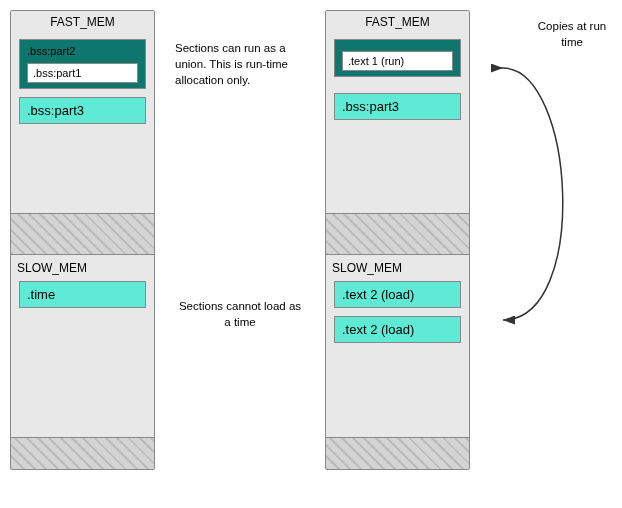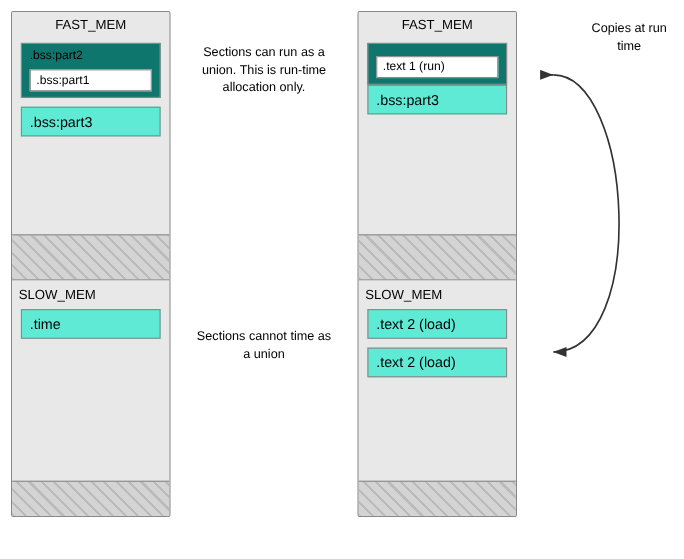--- a/index.html
+++ b/index.html
@@ -117,21 +117,21 @@
       display: flex;
       flex-direction: column;
       align-items: center;
       padding: 0 10px;
       position: relative;
       font-size: 11.5px;
     }
 
     .annotation-top {
       margin-top: 30px;
-      text-align: center;
+      text-align: left;
       line-height: 1.4;
       width: 130px;
     }
 
     .annotation-bottom {
       margin-top: 210px;
       text-align: center;
       line-height: 1.4;
       width: 130px;
     }
@@ -192,28 +192,28 @@
         </div>
       </div>
       <div class="spacer"></div>
     </div>
 
     <div class="bottom-hatch"></div>
   </div>
 
   <div class="annotation-col">
     <div class="annotation-top">Sections can run as a union. This is run-time allocation only.</div>
-    <div class="annotation-bottom">Sections cannot time as a union</div>
+    <div class="annotation-bottom">Sections cannot load as a time</div>
   </div>
 
   <div class="right-col">
     <div class="mem-block" style="height: 460px; position: relative;">
       <div class="mem-title">FAST_MEM</div>
 
-      <div class="mem-section" style="padding-top:6px; gap:0; flex:0; min-height: 180px;">
+      <div class="mem-section" style="padding-top:6px; gap:16px; flex:0; min-height: 180px;">
 
         <div style="position:relative;">
           <div class="mem-box-group" style="border: 1.5px solid #888; padding: 5px 7px;">
             <div style="font-size:11px; padding-bottom:3px; position:relative;"></div>
             <div class="mem-box-inner">
               <span>.text 1 (run)</span>
             </div>
           </div>
         </div>
 

